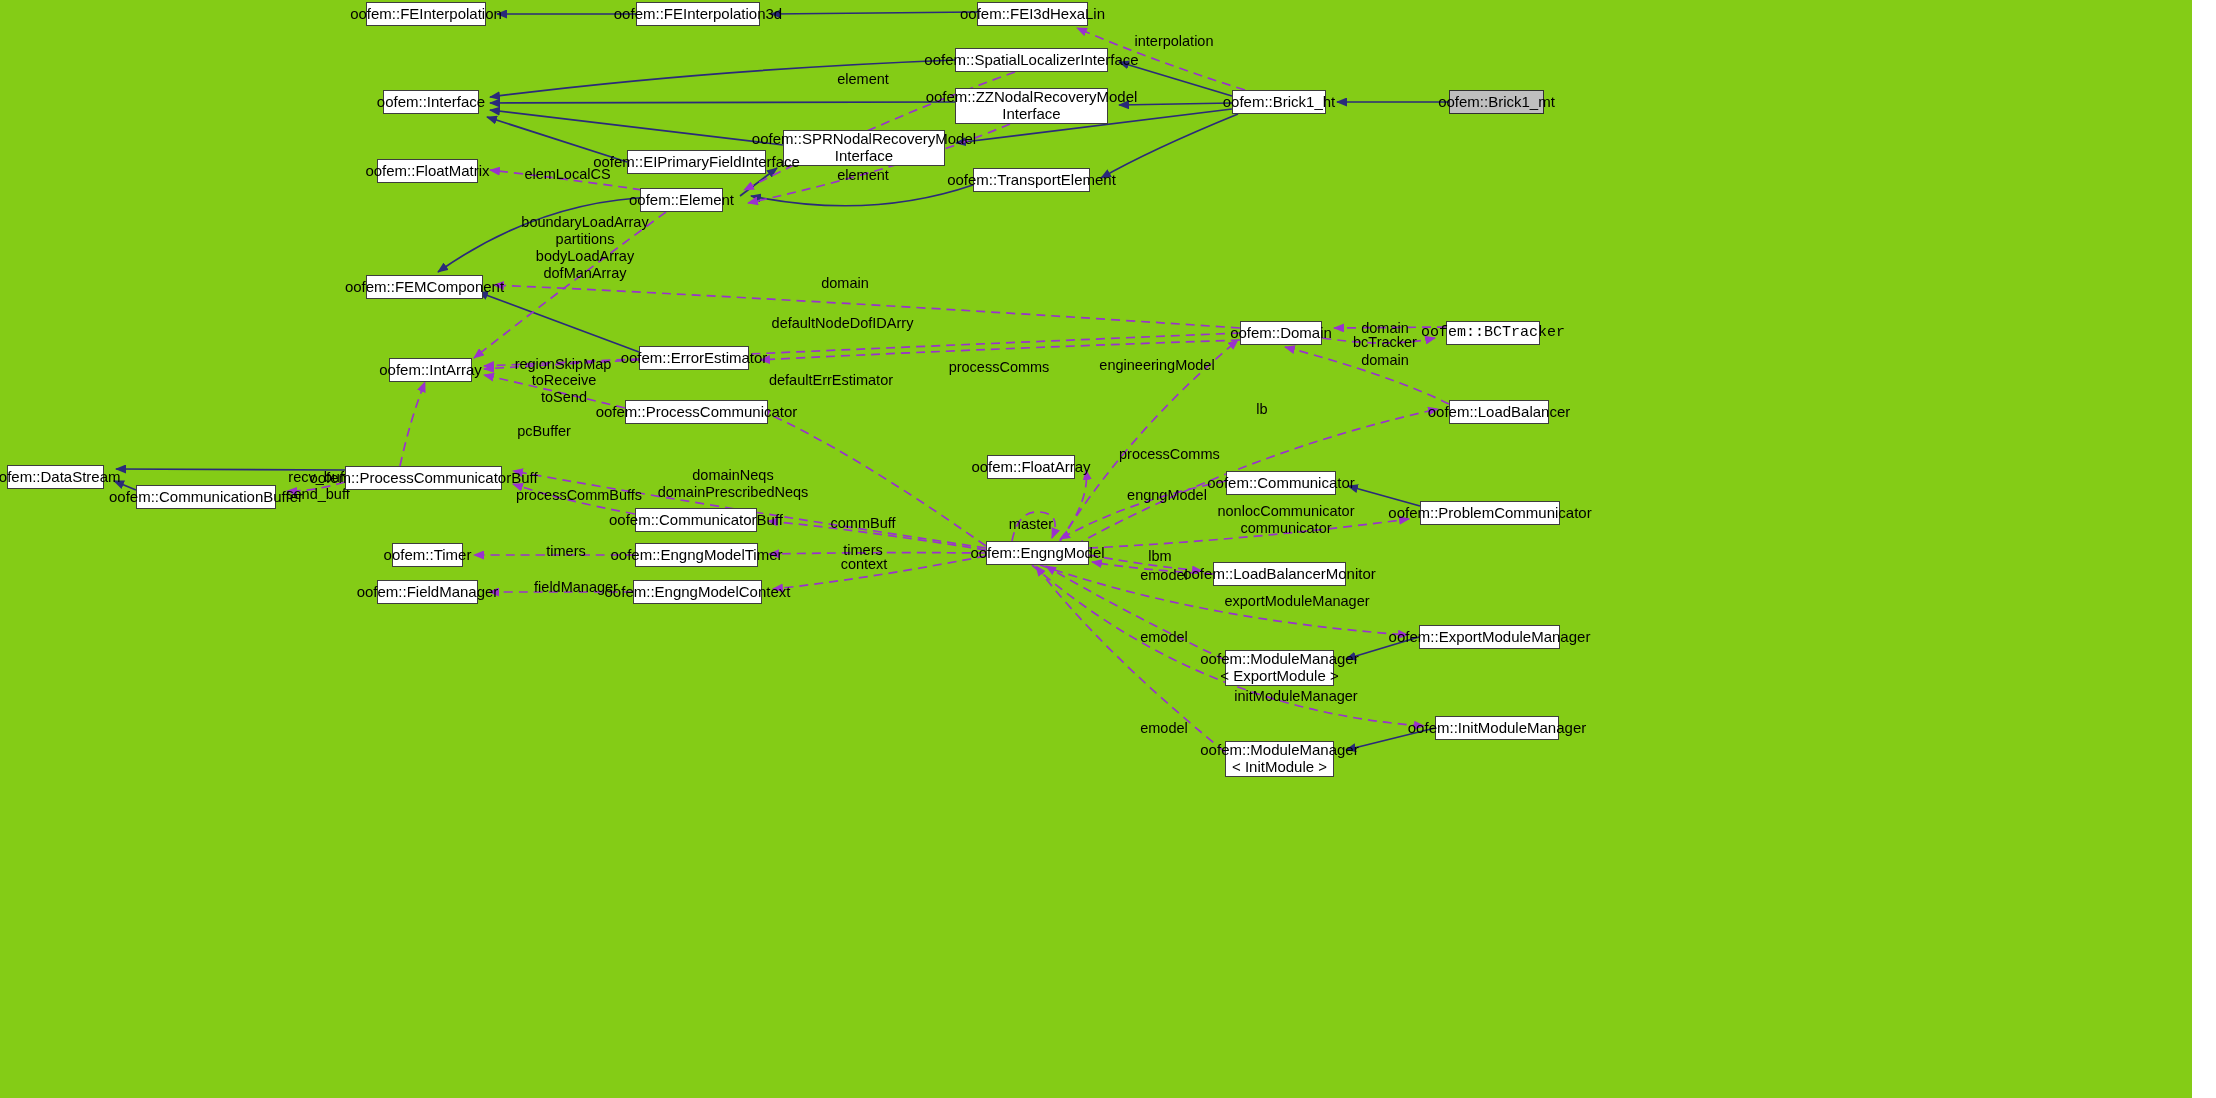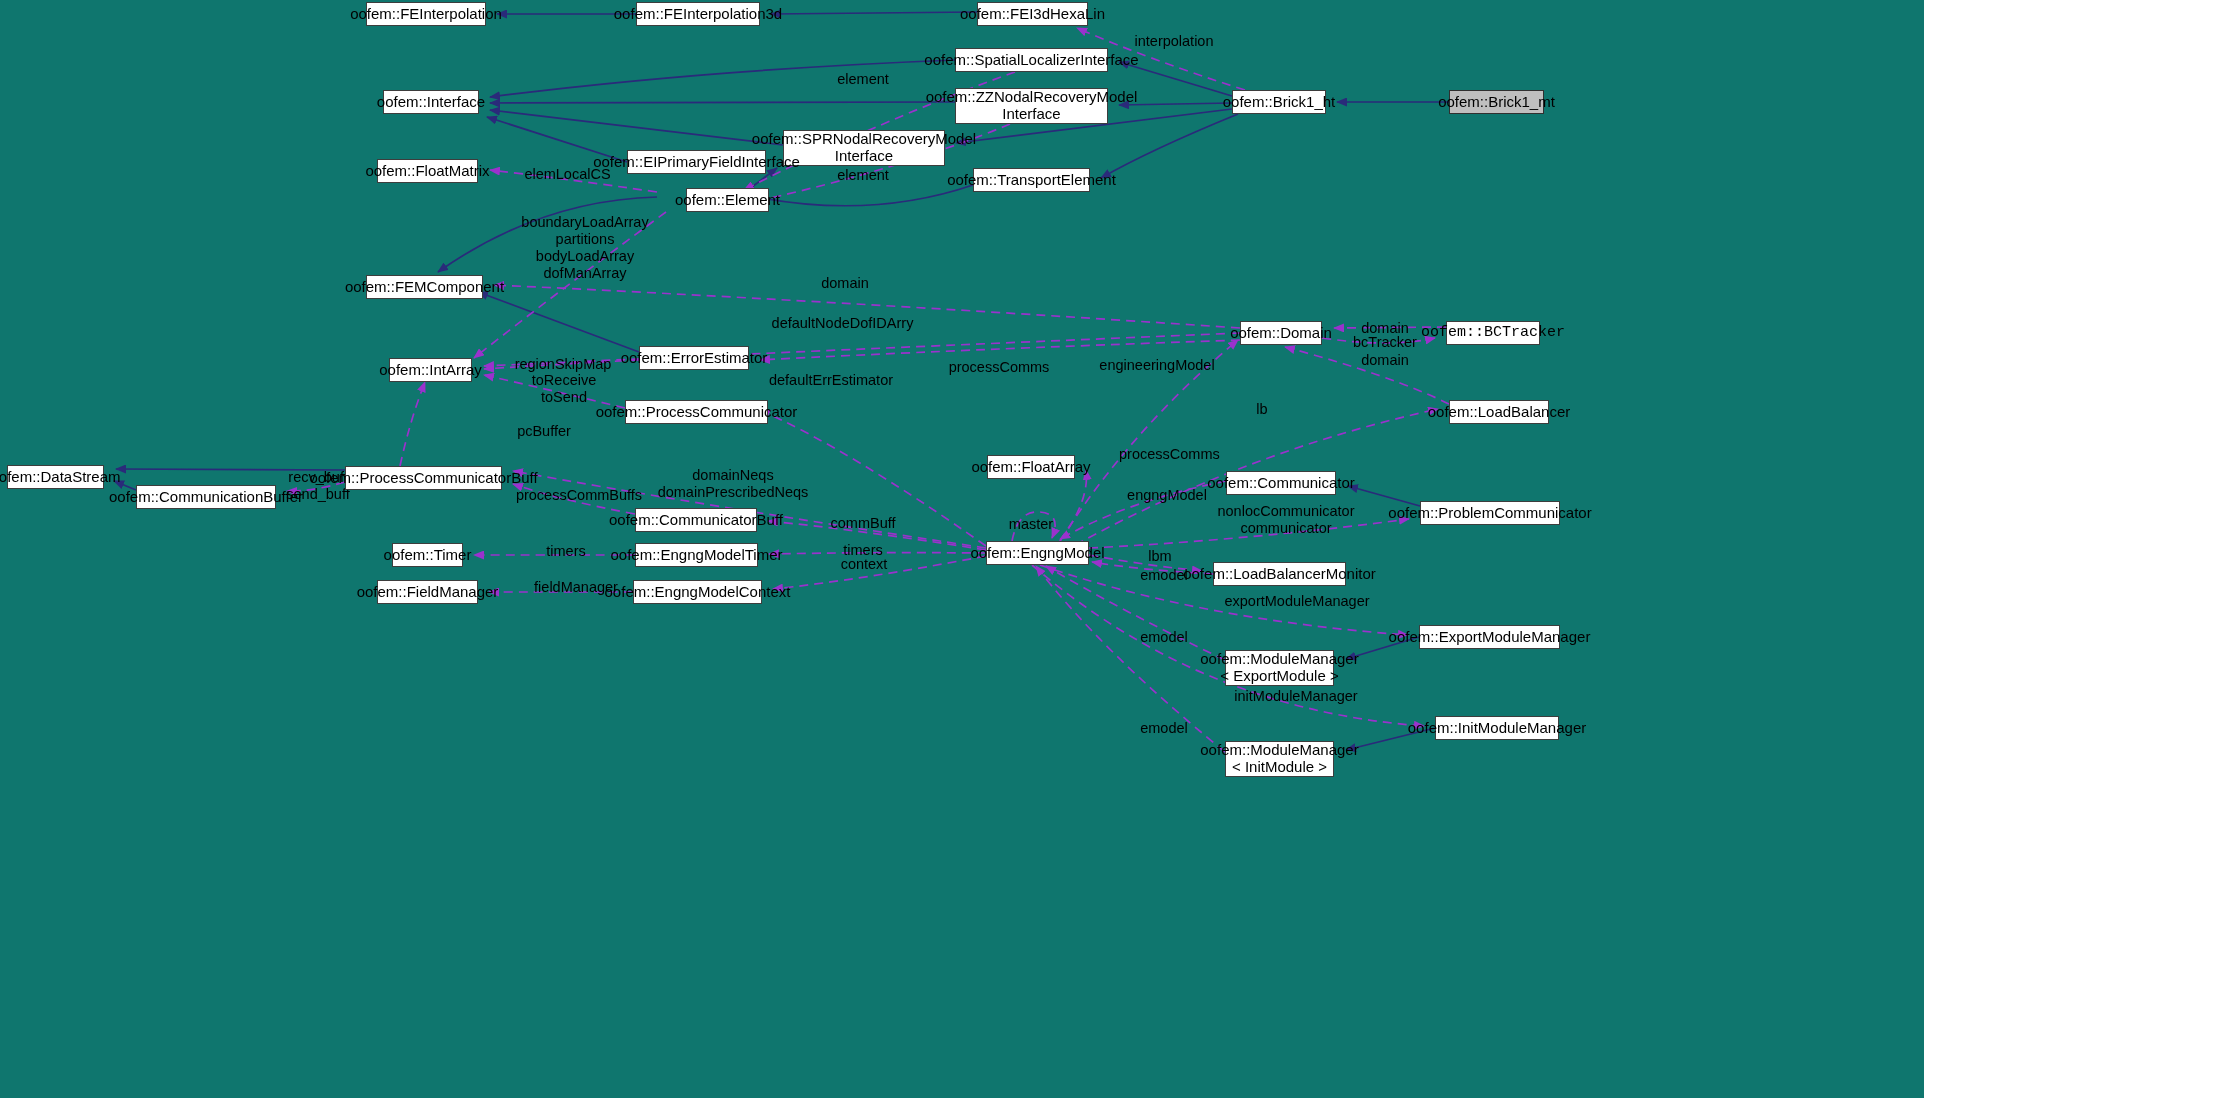--- a/index.html
+++ b/index.html
@@ -1,17 +1,17 @@
 <!DOCTYPE html>
 <html><head>
 <meta charset="utf-8">
 <style>
   html,body{margin:0;padding:0;background:#ffffff;}
   body{font-family:"Liberation Sans", sans-serif;}
-  #canvas{position:relative;width:1924px;height:1098px;background:#0f766e;overflow:hidden;}
+  #canvas{position:relative;width:2192px;height:1098px;background:#84cc16;overflow:hidden;}
   svg#edges{position:absolute;left:0;top:0;width:2216px;height:1098px;}
   .node{
     position:absolute;
     box-sizing:border-box;
     border:1px solid #3d3d3d;
     background:#ffffff;
     color:#000000;
     font-size:15px;
     line-height:1.12;
     display:flex;
@@ -170,21 +170,21 @@
   <div class="node" style="left:383px;top:90px;width:96px;height:24px;">oofem::Interface</div>
   <div class="node" style="left:955px;top:88px;width:153px;height:36px;">oofem::ZZNodalRecoveryModel
 Interface</div>
   <div class="node" style="left:1232px;top:90px;width:94px;height:24px;">oofem::Brick1_ht</div>
   <div class="node highlight" style="left:1449px;top:90px;width:95px;height:24px;">oofem::Brick1_mt</div>
   <div class="node" style="left:783px;top:130px;width:162px;height:36px;">oofem::SPRNodalRecoveryModel
 Interface</div>
   <div class="node" style="left:627px;top:150px;width:139px;height:24px;">oofem::EIPrimaryFieldInterface</div>
   <div class="node" style="left:377px;top:159px;width:101px;height:24px;">oofem::FloatMatrix</div>
   <div class="node" style="left:973px;top:168px;width:117px;height:24px;">oofem::TransportElement</div>
-  <div class="node" style="left:686px;top:188px;width:83px;height:24px;">oofem::Element</div>
+  <div class="node" style="left:640px;top:188px;width:83px;height:24px;">oofem::Element</div>
   <div class="node" style="left:366px;top:275px;width:117px;height:24px;">oofem::FEMComponent</div>
   <div class="node" style="left:1240px;top:321px;width:82px;height:24px;">oofem::Domain</div>
   <div class="node" style="left:1446px;top:321px;width:94px;height:24px;font-family:Liberation Mono, monospace;">oofem::BCTracker</div>
   <div class="node" style="left:639px;top:346px;width:110px;height:24px;">oofem::ErrorEstimator</div>
   <div class="node" style="left:389px;top:358px;width:83px;height:24px;">oofem::IntArray</div>
   <div class="node" style="left:1449px;top:400px;width:100px;height:24px;">oofem::LoadBalancer</div>
   <div class="node" style="left:625px;top:400px;width:143px;height:24px;">oofem::ProcessCommunicator</div>
   <div class="node" style="left:987px;top:455px;width:88px;height:24px;">oofem::FloatArray</div>
   <div class="node" style="left:7px;top:465px;width:97px;height:24px;">oofem::DataStream</div>
   <div class="node" style="left:345px;top:466px;width:157px;height:24px;">oofem::ProcessCommunicatorBuff</div>

